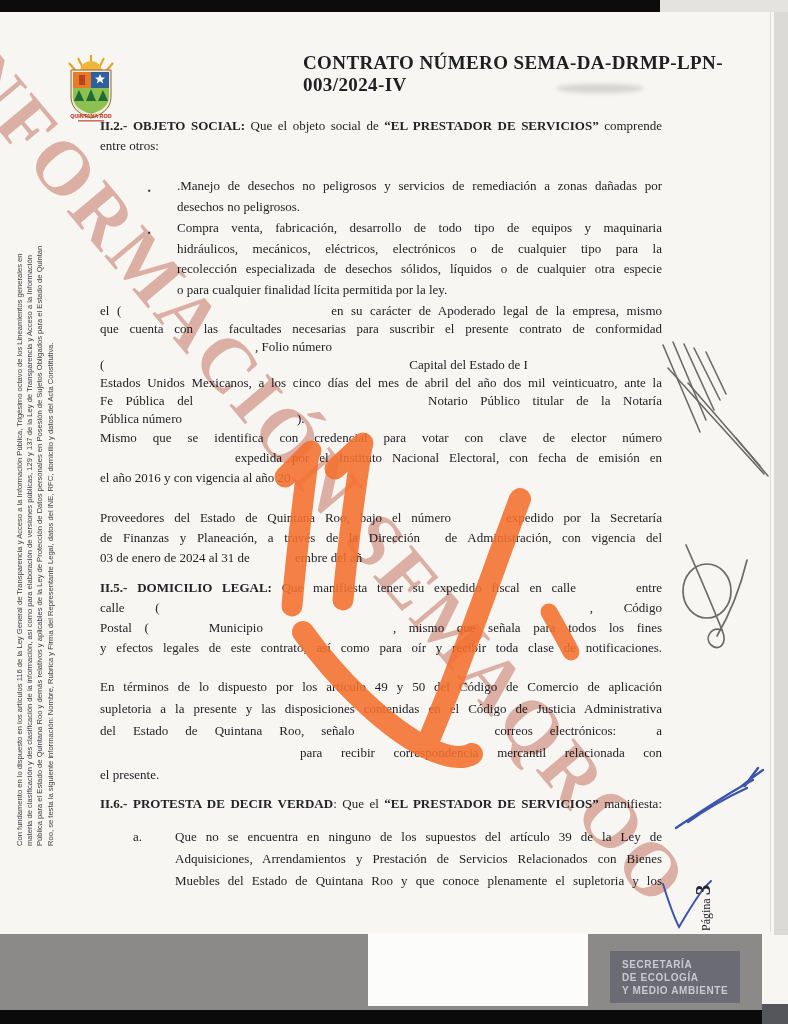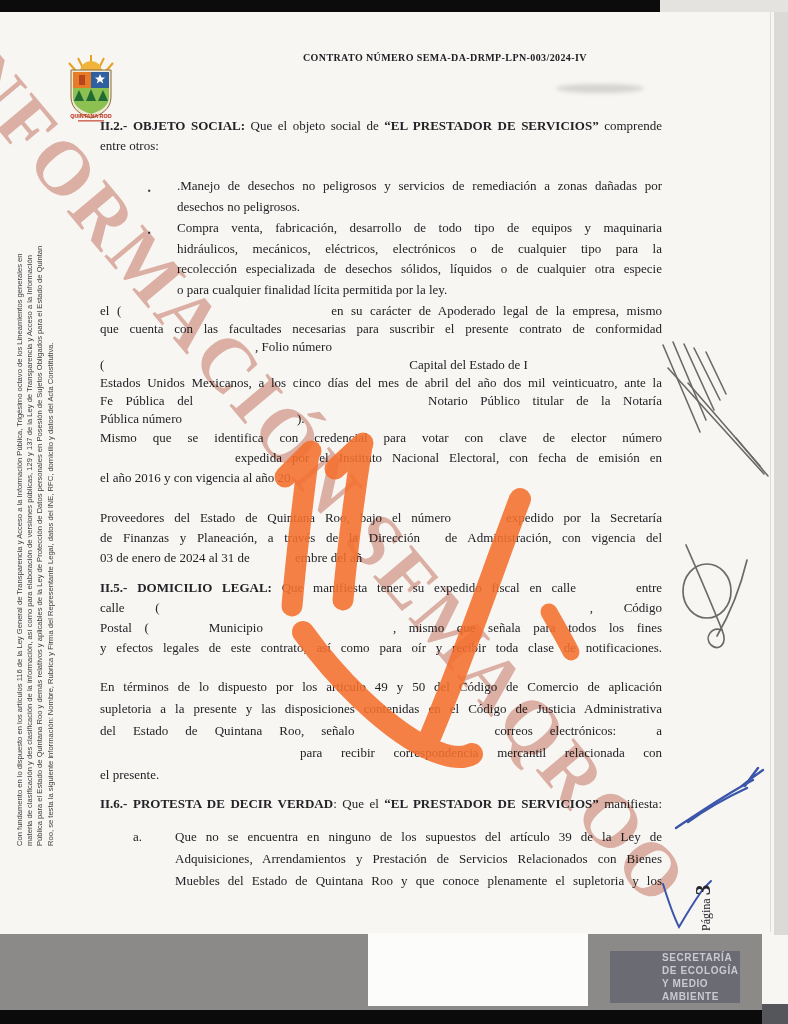--- a/index.html
+++ b/index.html
@@ -7,21 +7,21 @@
        background:#f7f6f2;font-family:"Liberation Serif",serif;}
   .abs{position:absolute;}
 
   
   .top-bar-black{left:0;top:0;width:660px;height:12px;background:#0c0c0c;}
   .top-bar-light{left:660px;top:0;width:128px;height:12px;background:#e4e3df;}
   .right-strip{left:774px;top:12px;width:14px;height:923px;background:#dbdad6;}
   .fold-line{left:770px;top:12px;width:1px;height:920px;background:rgba(0,0,0,0.10);}
 
   
-  .contract-number{left:303px;top:52px;font-weight:bold;font-size:10px;
+  .contract-number{left:303px;top:52px;font-weight:bold;font-size:19px;
        letter-spacing:0.4px;color:#202024;}
   .smudge{left:556px;top:84px;width:88px;height:9px;background:rgba(60,60,60,0.18);
        border-radius:50%;filter:blur(2px);}
 
   
   .content{left:100px;top:116px;width:562px;font-size:13px;line-height:20px;
        color:#232327;text-align:justify;}
   .blk{position:relative;}
   .line{text-align:justify;}
   .line.j{text-align-last:justify;}
@@ -60,21 +60,21 @@
   .pagina .lbl{font-size:12px;}
   .pagina .num{font-size:21px;font-weight:bold;}
 
   
   .gray-band{left:0;top:934px;width:762px;height:77px;background:#8b8a88;z-index:48;}
   .band-redact{left:368px;top:933px;width:220px;height:73px;background:#fcfcfa;z-index:49;}
   .secretariat-box{left:610px;top:951px;width:130px;height:52px;background:#6b6b74;
        z-index:50;display:flex;align-items:center;}
   .secretariat-box span{font-family:"Liberation Sans",sans-serif;font-weight:bold;
        font-size:10px;line-height:1.3;letter-spacing:0.6px;color:#c9c9d1;
-       white-space:pre-line;padding-left:12px;margin-left:40px;}
+       white-space:pre-line;padding-left:12px;}
   .bottom-bar{left:0;top:1010px;width:762px;height:14px;background:#0b0b0b;z-index:51;}
   .corner-square{left:762px;top:1004px;width:26px;height:20px;background:#55555c;z-index:52;}
 
   .logo{left:62px;top:53px;z-index:5;}
 </style>
 </head>
 <body>
 
 <div class="abs top-bar-black" data-name="photo-top-edge"></div>
 <div class="abs top-bar-light" data-name="photo-top-edge-light"></div>

